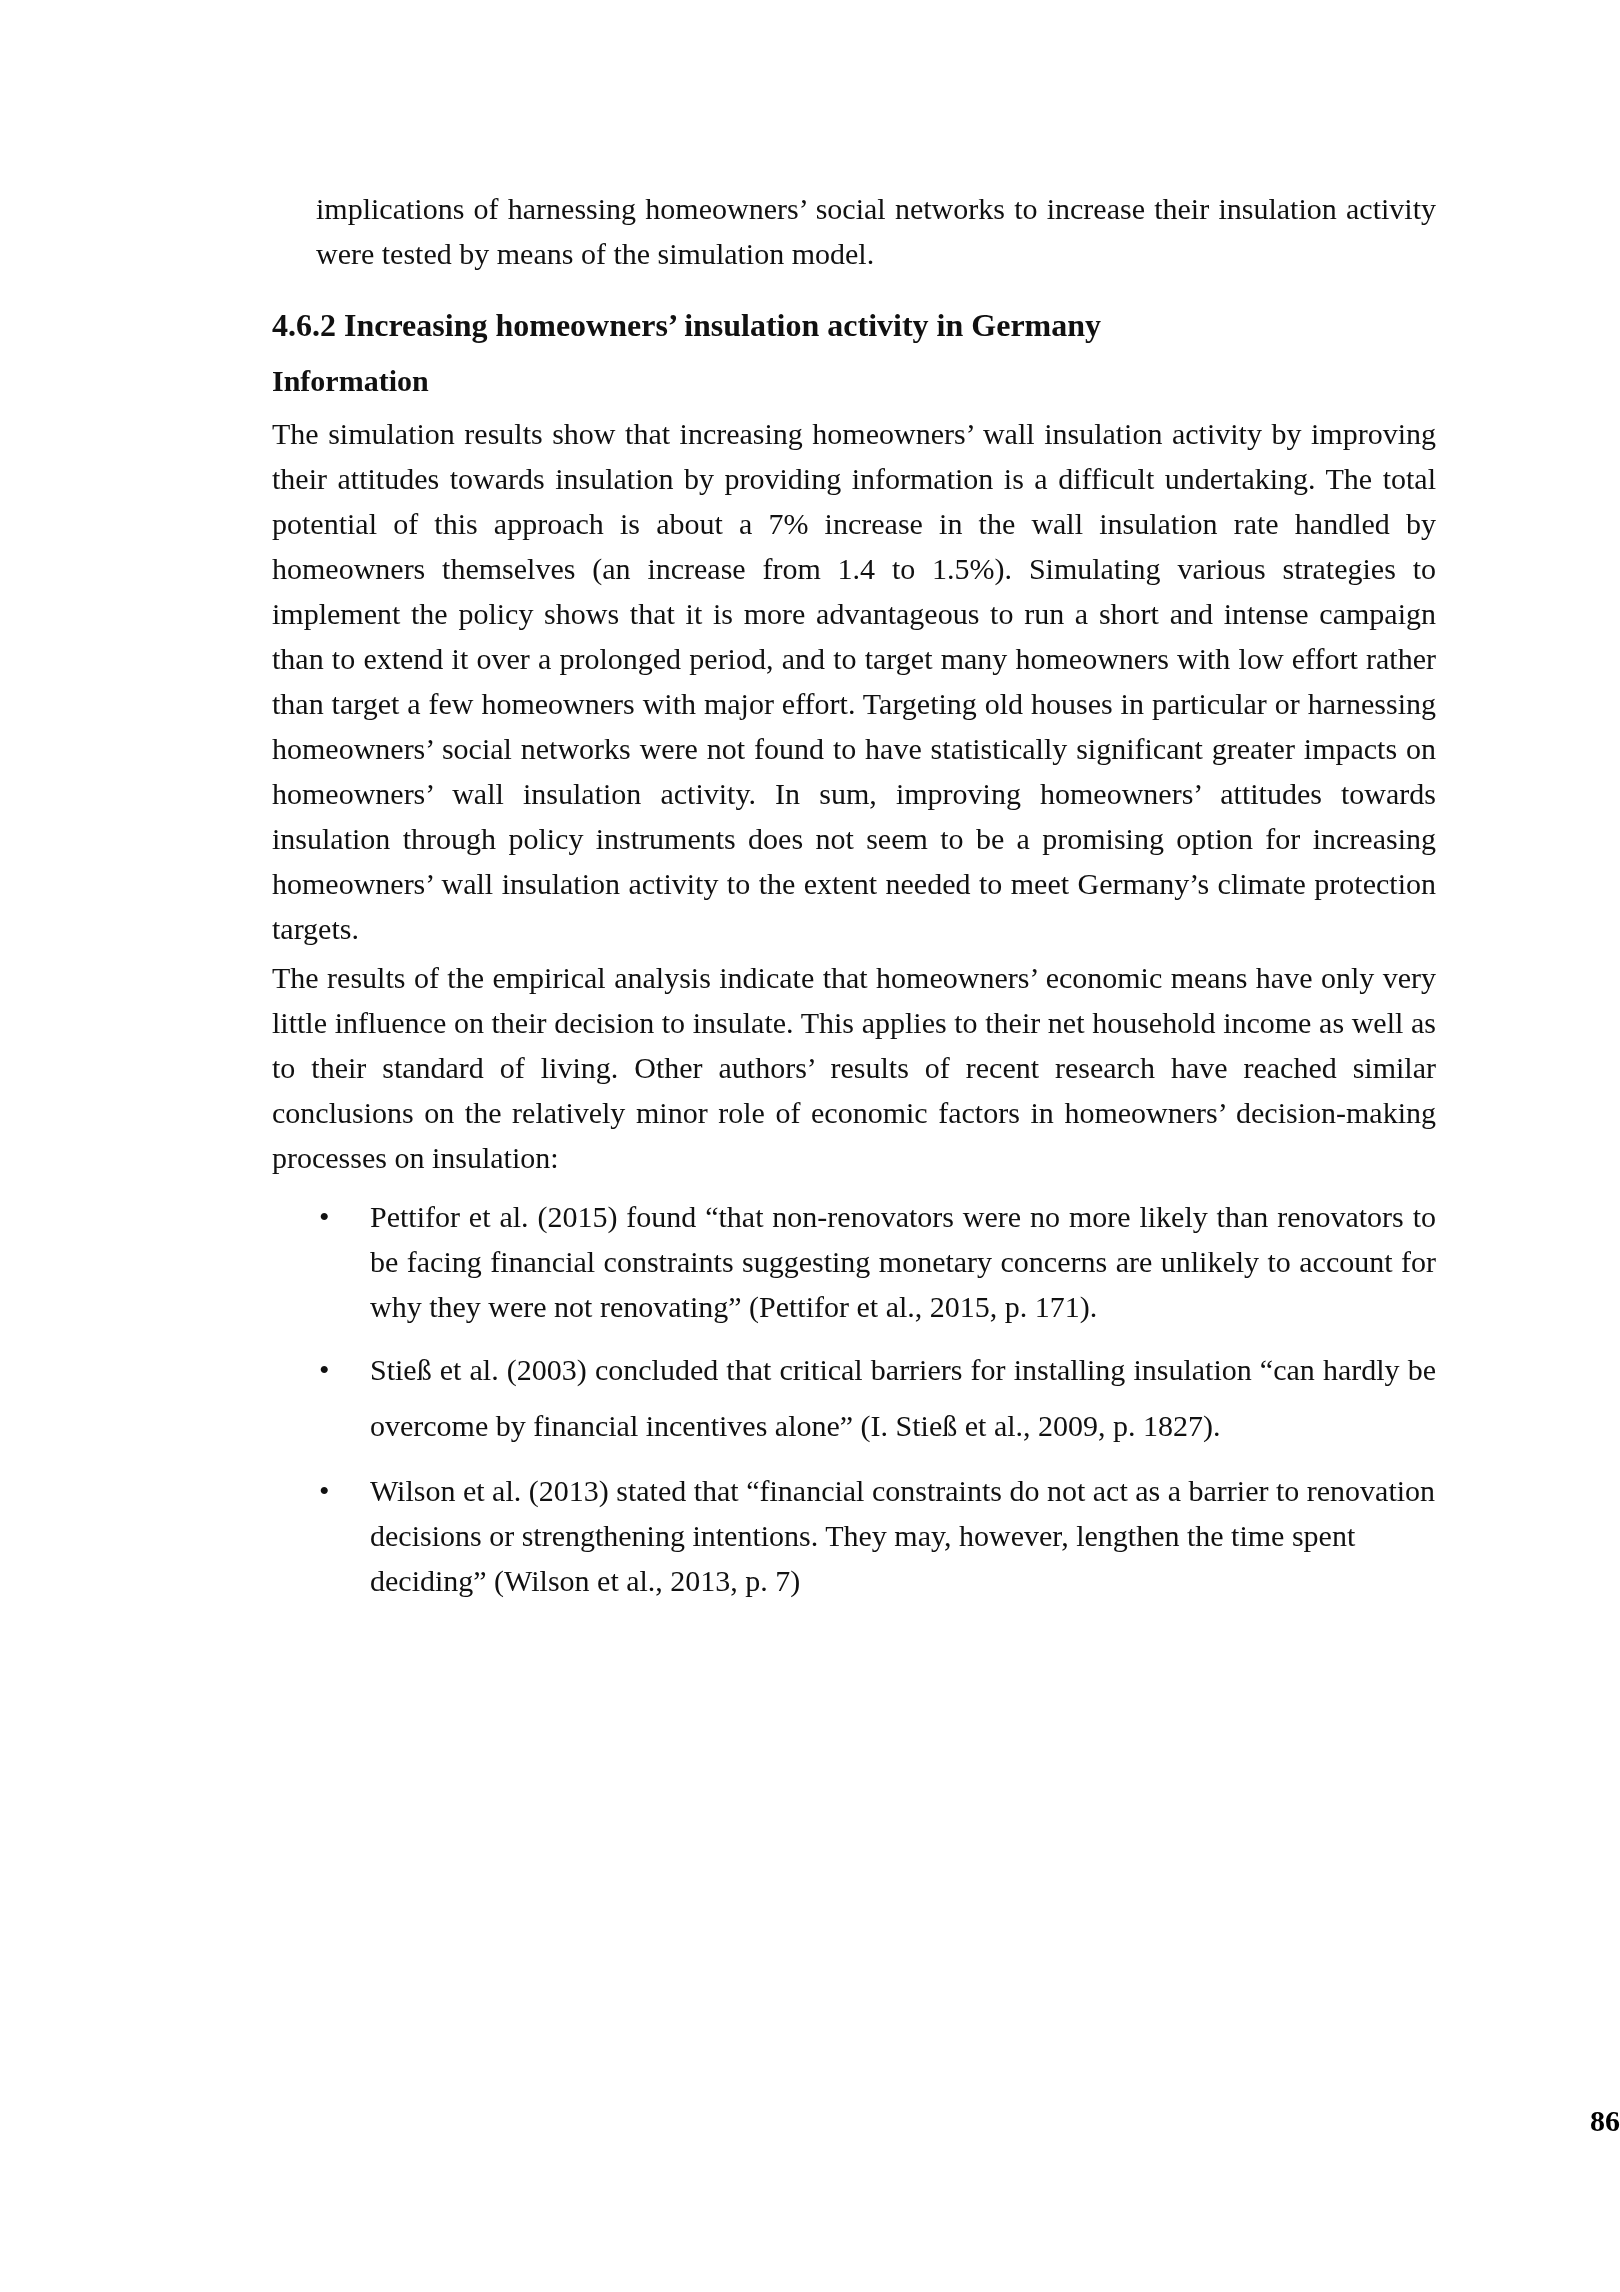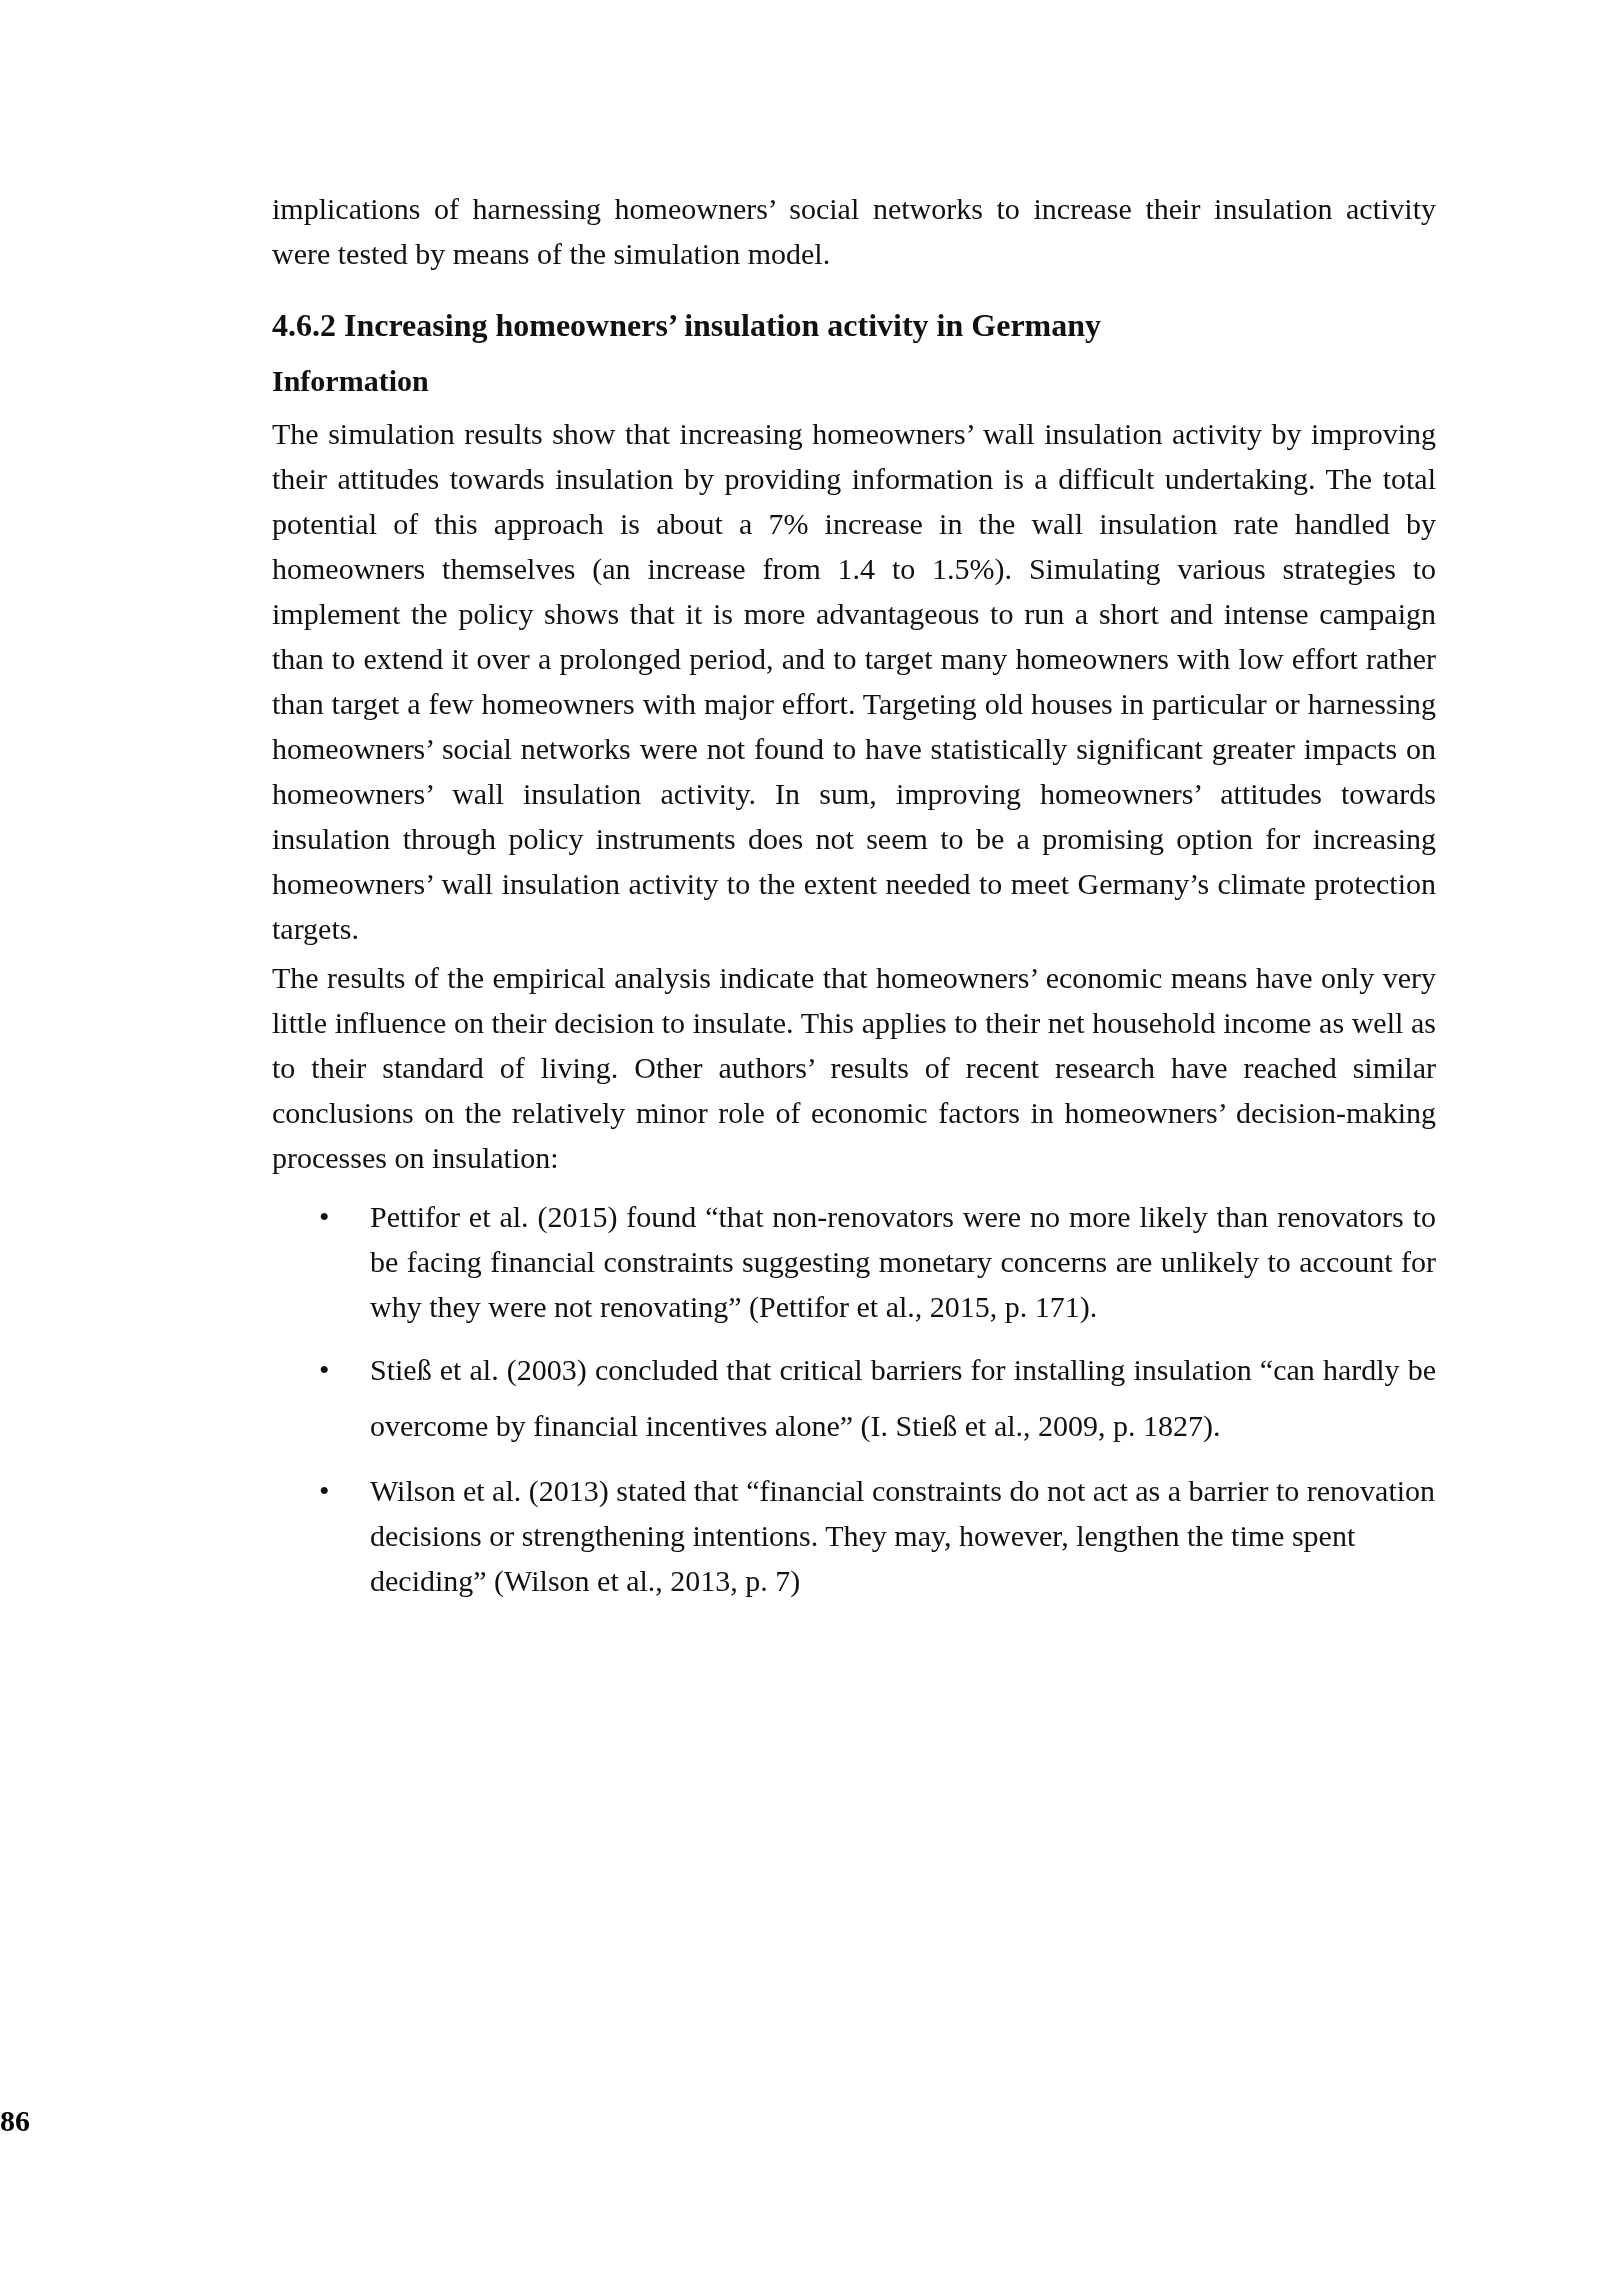--- a/index.html
+++ b/index.html
@@ -3,31 +3,31 @@
 <meta charset="utf-8">
 <style>
   html, body { margin: 0; padding: 0; background: #ffffff; }
   body { width: 1620px; height: 2293px; position: relative; overflow: hidden; }
   .page {
     position: absolute; left: 272px; top: 186px; width: 1164px;
     font-family: "Liberation Serif", serif; color: #111; font-size: 30px;
     line-height: 45px;
   }
   p { margin: 0; text-align: justify; }
-  .p-top { margin-bottom: 27.4px; }
+  .p-top { margin-bottom: 27.4px; margin-left: 44px; }
   h3.section { font-size: 32px; font-weight: bold; margin: 0 0 9.8px 0; line-height: 45px; }
   h4.sub { font-size: 30px; font-weight: bold; margin: 7.8px 0 7.8px 0; line-height: 45px; }
   .para { margin-bottom: 3.9px; }
   ul.bullets { list-style: none; margin: 13.7px 0 0 0; padding: 0; }
   ul.bullets li { position: relative; padding-left: 98px; margin-bottom: 13.7px; text-align: justify; }
   ul.bullets li.loose { line-height: 56px; }
   ul.bullets li.left { text-align: left; }
   .bullet { position: absolute; left: 47px; top: 0; }
   .pagenum {
-    position: absolute; left: 0; width: 1620px; top: 2104px; text-align: left;
+    position: absolute; left: 0; width: 1620px; top: 2104px; text-align: right;
     font-family: "Liberation Serif", serif; font-weight: bold; font-size: 30px;
   }
 </style>
 </head>
 <body>
 
 <div class="page">
   <p class="p-top">implications of harnessing homeowners’ social networks to increase their insulation activity were tested by means of the simulation model.</p>
 
   <h3 class="section">4.6.2  Increasing homeowners’ insulation activity in Germany</h3>

